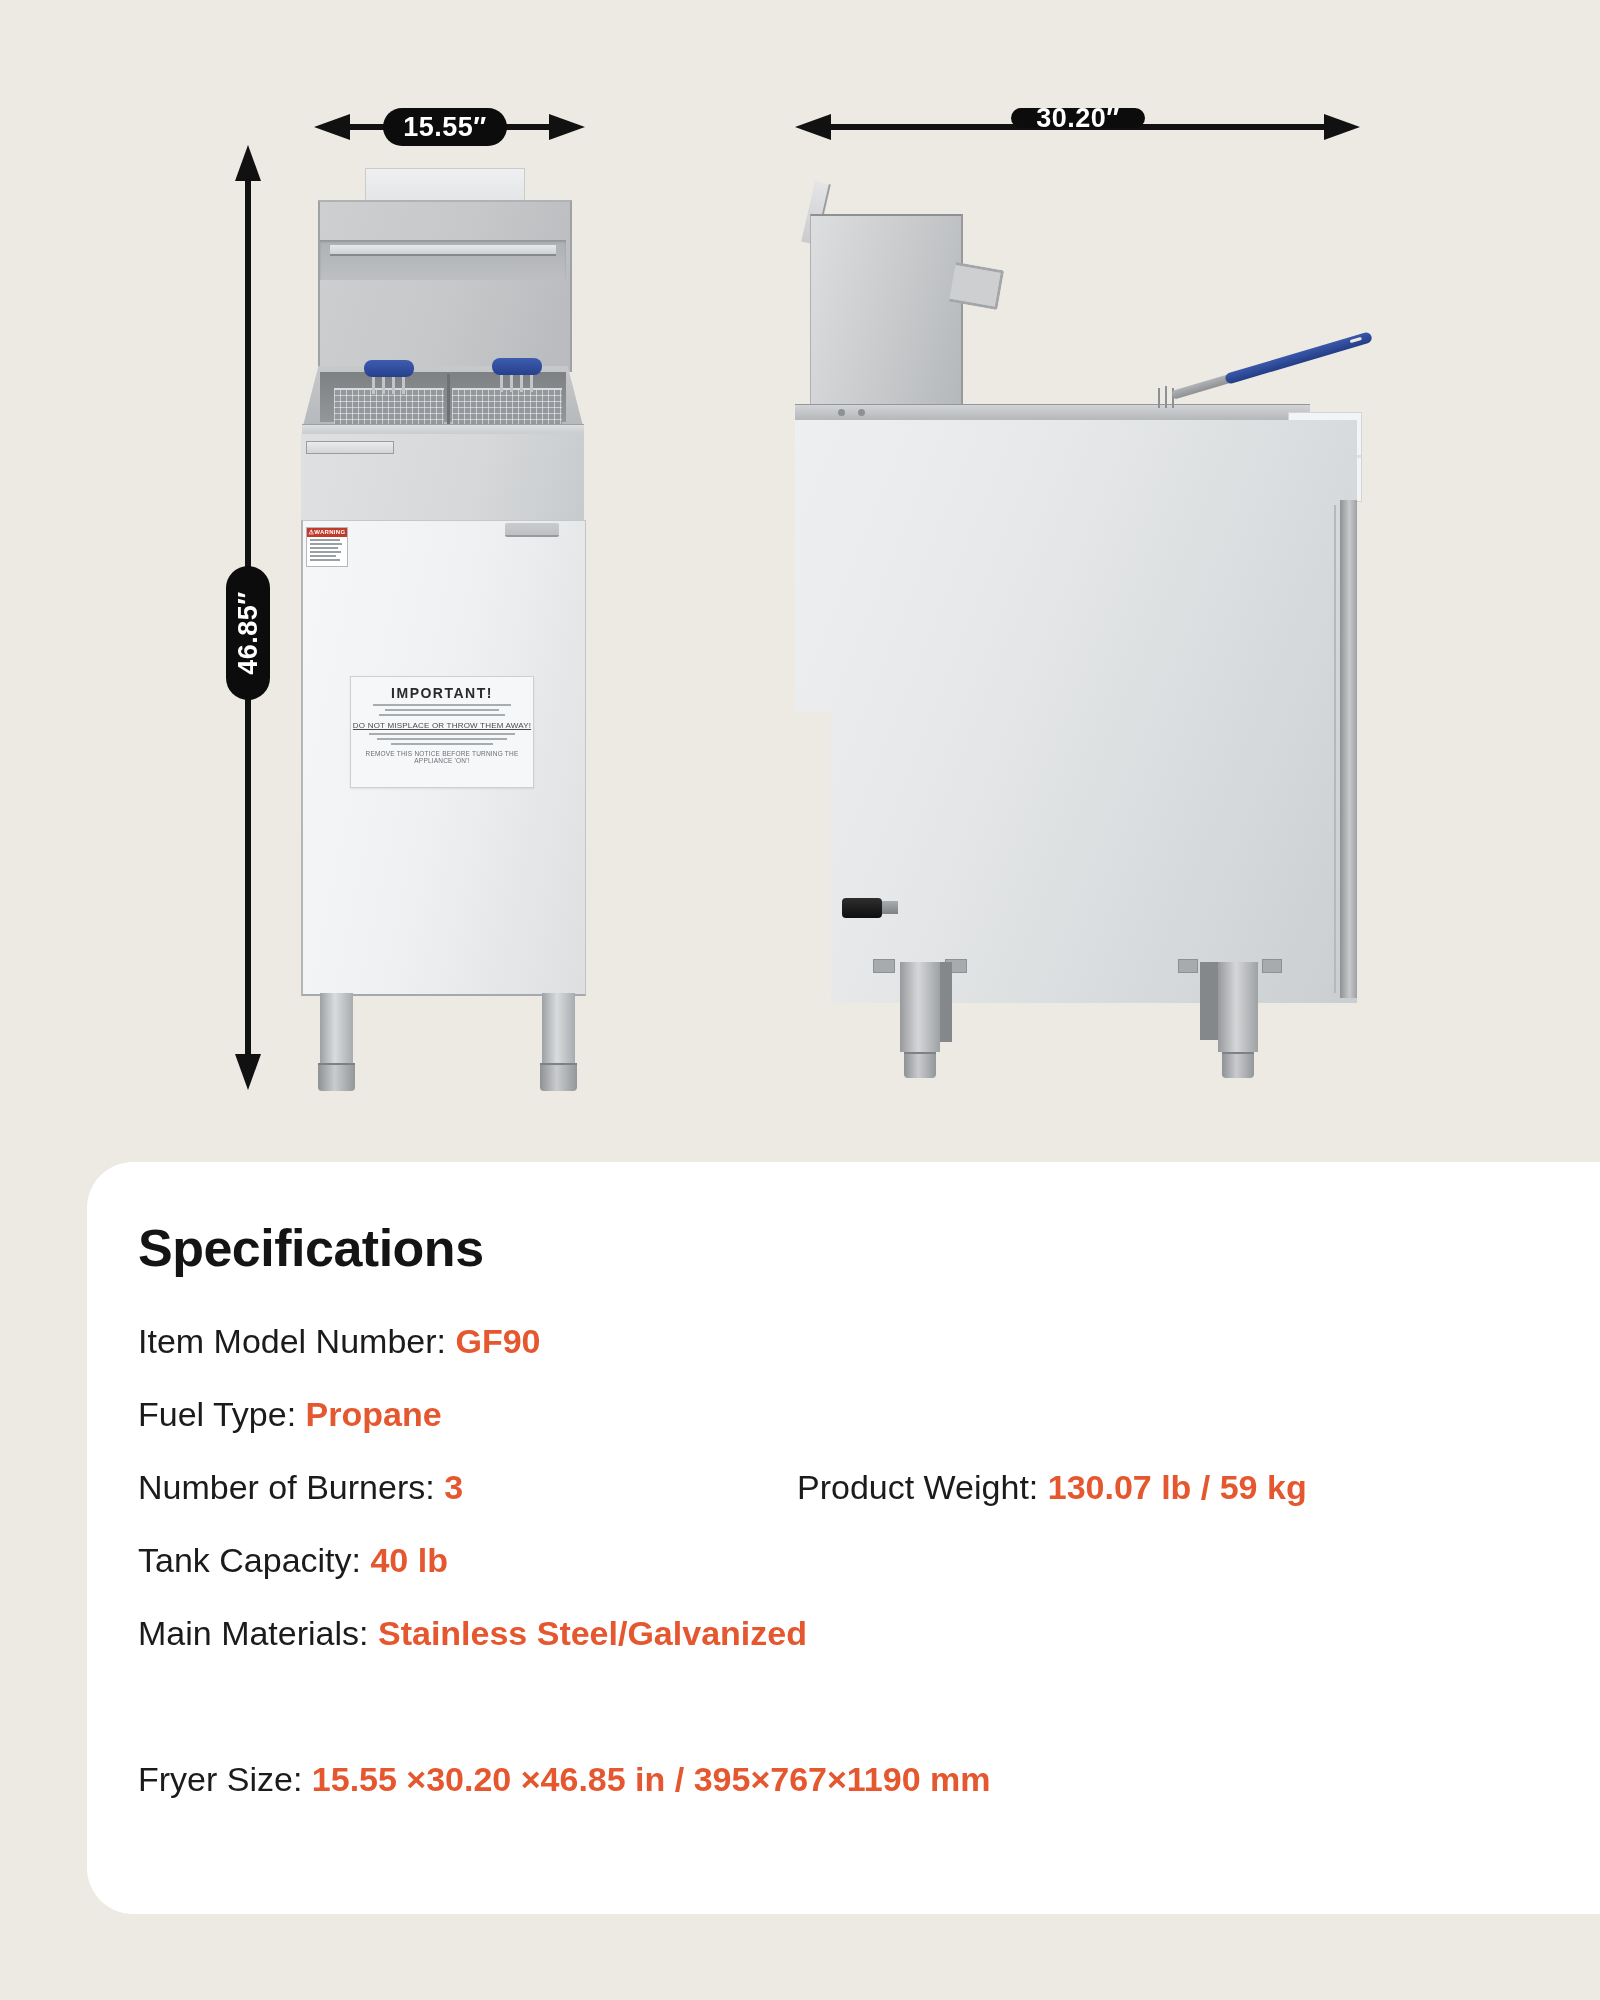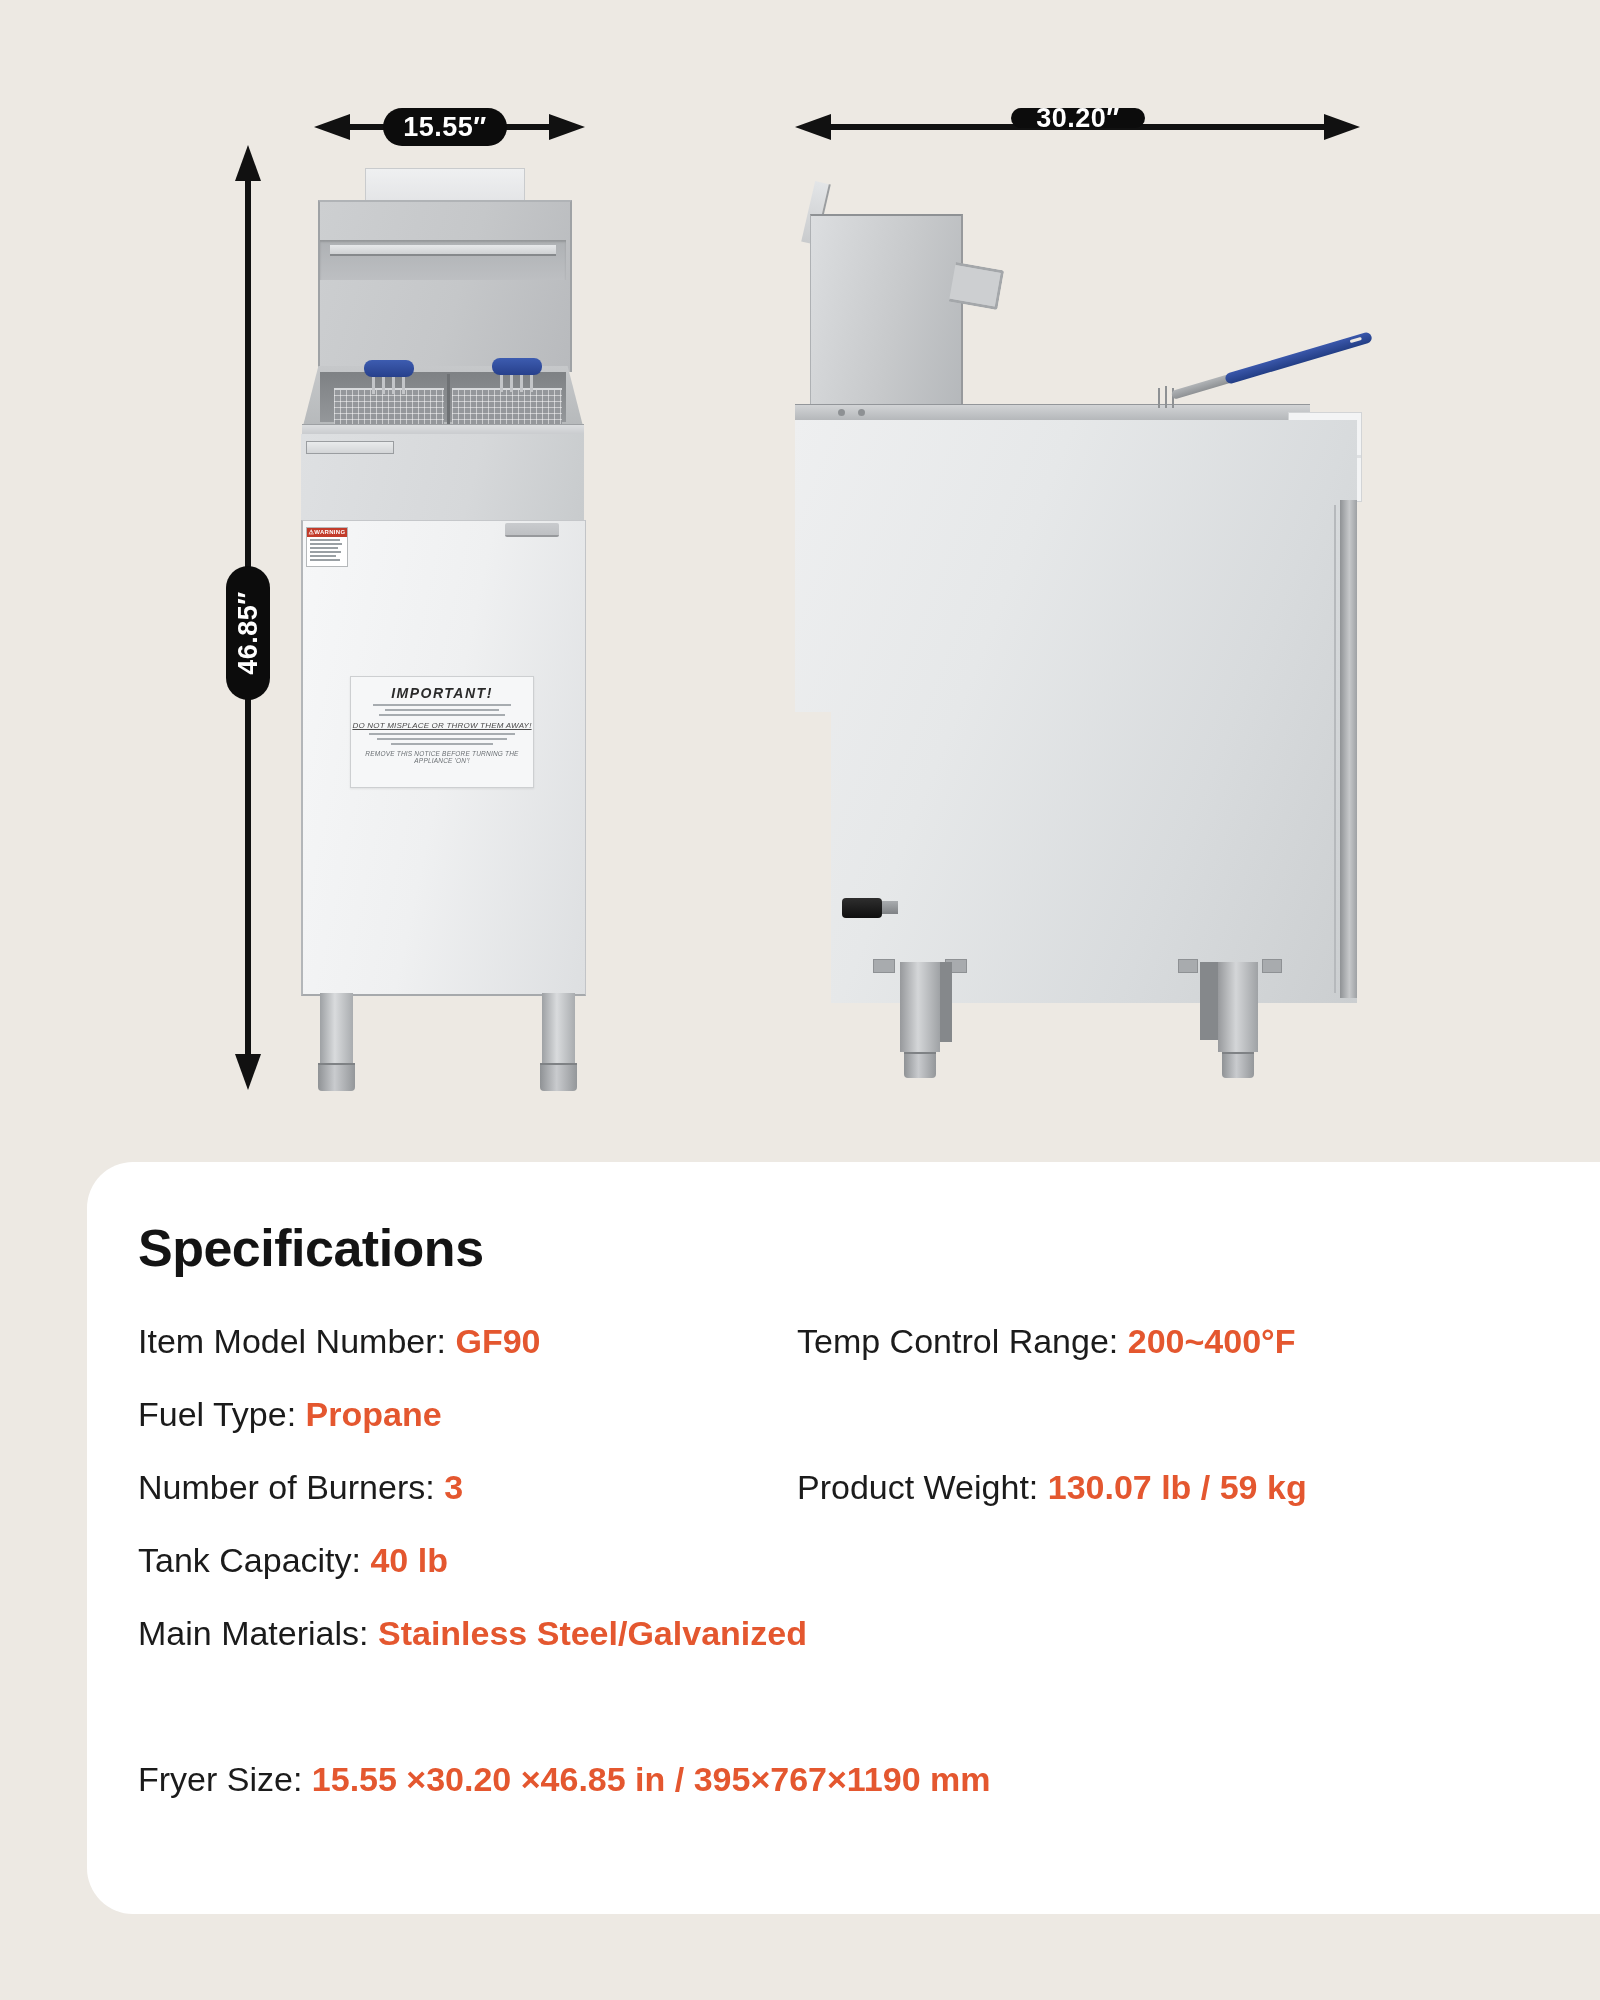--- a/index.html
+++ b/index.html
@@ -37,21 +37,21 @@
   .fv-door-tab{background:linear-gradient(#C9CBCE,#BEC0C3);border-bottom:2px solid #97999C;border-radius:2px;}
   .leg{background:linear-gradient(90deg,#9EA1A4 0%,#D9DBDD 45%,#A9ACAF 100%);}
   .foot{background:linear-gradient(90deg,#8F9295 0%,#C9CBCE 45%,#94979A 100%);border-top:2px solid #7F8285;border-radius:0 0 4px 4px;}
 
   
   .warn{background:#fff;border:1px solid #B5B8BA;}
   .warn-head{background:#C23B2A;color:#fff;font-size:6px;font-weight:700;text-align:center;line-height:9px;height:9px;letter-spacing:.3px;}
   .tl{background:#9aa0a4;height:2px;margin:2px 3px 0 3px;}
 
   
-  .imp{background:#F6F7F8;border:1px solid #CDCFD1;box-shadow:0 1px 2px rgba(0,0,0,.08);font-style:italic;}
+  .imp{background:#F6F7F8;border:1px solid #CDCFD1;box-shadow:0 1px 2px rgba(0,0,0,.08);}
   .imp-title{font-size:14px;font-weight:800;letter-spacing:1.5px;color:#2A2A2A;text-align:center;margin-top:8px;}
   .imp-line{background:#A7ACB0;height:2px;margin:3px 14px 0 14px;}
   .imp-sub{font-size:8px;color:#4A4A4A;text-align:center;text-decoration:underline;margin-top:5px;letter-spacing:.2px;}
   .imp-foot{font-size:6.5px;color:#6A6F73;text-align:center;margin-top:5px;letter-spacing:.2px;}
 
   
   .sv-sliver{background:linear-gradient(#E3E5E7,#C9CBCD);border-right:2px solid #9A9DA0;transform:rotate(13deg);}
   .sv-flue{background:linear-gradient(104deg,#DCDEE0 0%,#C7C9CB 55%,#B4B7BA 100%);border-top:2px solid #8E9194;border-left:1px solid #AEB1B4;border-right:2px solid #97999C;}
   .sv-bracket{border:3px solid #A4A7AA;border-left:none;background:#CDCFD1;transform:rotate(10deg);border-radius:0 3px 3px 0;}
   .sv-rim{background:linear-gradient(#D2D4D6,#ABAEB1);border-top:1px solid #93969A;}
@@ -229,21 +229,18 @@
     <div class="abs spec-row" style="left:51px;top:379px;">
       <span>Tank Capacity: </span><b>40 lb</b>
     </div>
     <div class="abs spec-row" style="left:51px;top:452px;">
       <span>Main Materials: </span><b>Stainless Steel/Galvanized</b>
     </div>
     <div class="abs spec-row" style="left:51px;top:598px;">
       <span>Fryer Size: </span><b>15.55 ×30.20 ×46.85 in / 395×767×1190 mm</b>
     </div>
 
-    <div class="abs spec-row" style="left:710px;top:160px;">
-      <span>Temp Control Range: </span><b>200~400°F</b>
-    </div>
     <div class="abs spec-row" style="left:710px;top:306px;">
       <span>Product Weight: </span><b>130.07 lb / 59 kg</b>
     </div>
   </div>
 
 </div>
 
 </body></html>

